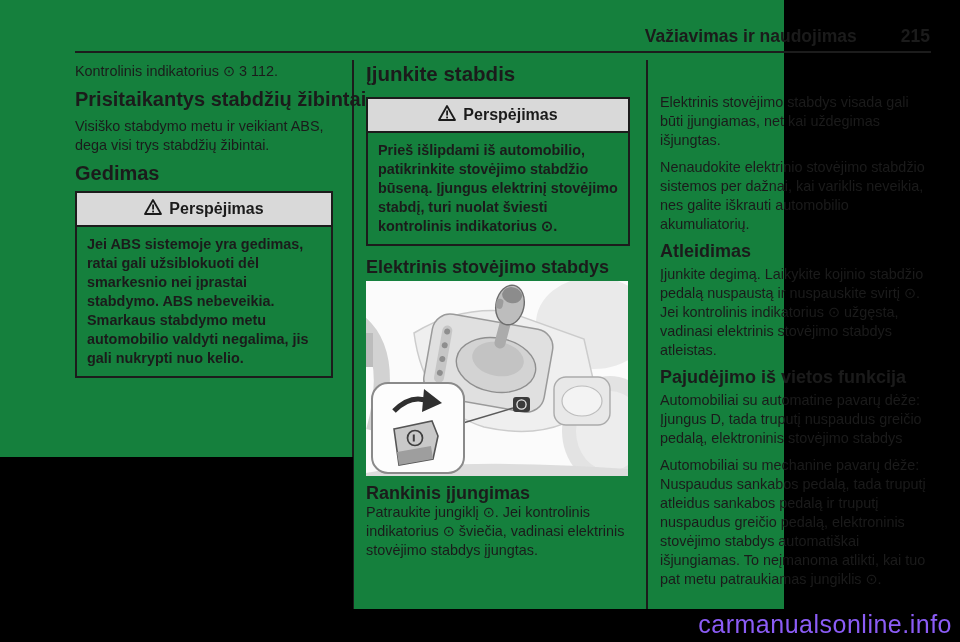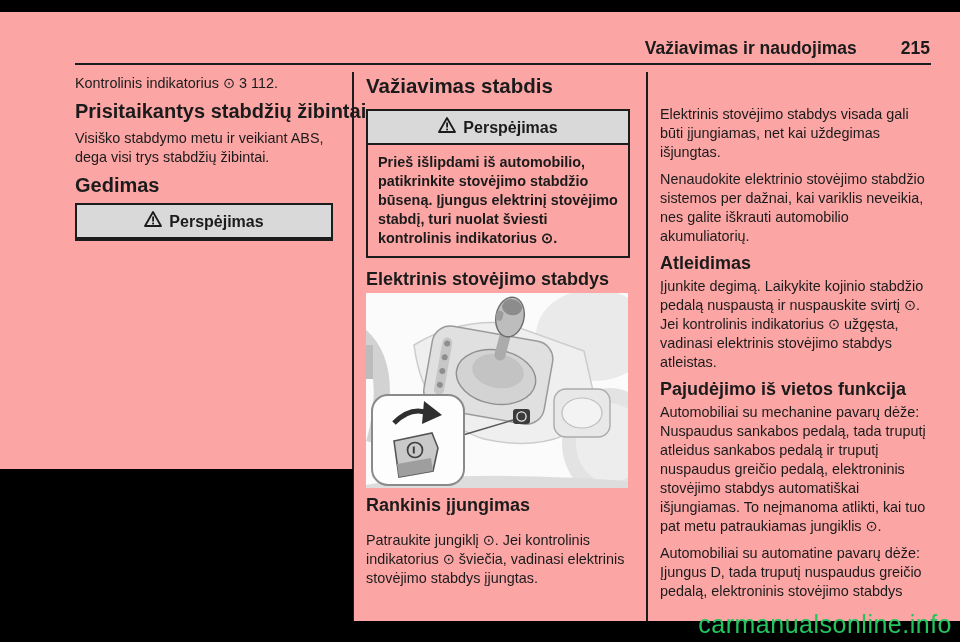--- a/index.html
+++ b/index.html
@@ -1,48 +1,48 @@
 <!DOCTYPE html>
 <html><head>
 <meta charset="utf-8">
 <style>
   html,body{margin:0;padding:0;}
   body{
     width:960px;height:642px;background:#000;position:relative;overflow:hidden;
     font-family:"Liberation Sans",sans-serif;color:#1b1b1b;
   }
-  .paper{position:absolute;left:0;top:12px;width:960px;height:609px;background:#fca5a5;}
+  .paper{position:absolute;left:0;top:0;width:784px;height:609px;background:#15803d;}
   
   .hdr{position:absolute;top:26px;left:75px;width:855px;display:flex;justify-content:flex-end;align-items:baseline;gap:44px;font-weight:bold;font-size:17.5px;}
   .hdr-rule{position:absolute;top:51px;left:75px;width:856px;height:2px;background:#1c1c1c;}
   
   .col{position:absolute;top:62px;font-size:14.4px;line-height:19px;}
   .col1{left:75px;width:258px;}
   .col2{left:366px;width:264px;}
   .col3{left:660px;width:272px;margin-top:31px;}
   .divider{position:absolute;top:60px;width:2px;height:549px;background:#1c1c1c;}
   .div1{left:352px;}
   .div2{left:646px;}
   .col p{margin:0 0 8px 0;}
   h1{font-size:20.5px;line-height:23px;margin:0 0 12px 0;font-weight:bold;}
   h2{font-size:20px;line-height:20px;margin:4px 0 8px 0;font-weight:bold;white-space:nowrap;}
   h3{font-size:18px;line-height:19px;margin:6px 0 4px 0;font-weight:bold;}
   
   .warnbox{border:2px solid #1c1c1c;margin:2px 0 12px 0;}
-  .warnhead{background:#d9d9d9;border-bottom:2px solid #1c1c1c;display:flex;align-items:center;justify-content:center;gap:7px;font-weight:bold;font-size:16px;padding:6px 0;}
+  .warnhead{background:#d9d9d9;border-bottom:2px solid #1c1c1c;display:flex;align-items:flex-start;justify-content:center;gap:7px;font-weight:bold;font-size:16px;padding:6px 0;}
   .warnbody{padding:8px 10px;}
   .warnbody p{margin:0;font-weight:bold;}
   .tri{display:inline-block;vertical-align:-2px;}
   
   .figure{width:262px;height:195px;margin:4px 0 8px 0;background:#fff;}
   .figure svg{display:block;}
   
   .void{position:absolute;left:0;top:457px;width:353px;height:152px;background:#000;}
   
-  .watermark{position:absolute;right:8px;bottom:3px;font-size:25px;letter-spacing:0.5px;color:#22c55e;font-weight:normal;}
+  .watermark{position:absolute;right:8px;bottom:3px;font-size:25px;letter-spacing:0.5px;color:#8b5cf6;font-weight:normal;}
 </style>
 </head>
 <body>
 
 <div class="paper">
 
   <div class="hdr">
     <span>Važiavimas ir naudojimas</span>
     <span>215</span>
   </div>
@@ -61,26 +61,29 @@
       <div class="warnhead">
         <span class="tri">
           <svg width="18" height="16" viewBox="0 0 18 16">
               <path d="M9 1 L17 15 L1 15 Z" fill="none" stroke="#1b1b1b" stroke-width="1.8" stroke-linejoin="round"></path>
               <rect x="8.2" y="5.5" width="1.8" height="5" fill="#1b1b1b"></rect>
               <rect x="8.2" y="11.6" width="1.8" height="1.8" fill="#1b1b1b"></rect>
             </svg>
         </span>
         <span>Perspėjimas</span>
       </div>
+      <div class="warnbody">
+        <p>Jei ABS sistemoje yra gedimas, ratai gali užsiblokuoti dėl smarkesnio nei įprastai stabdymo. ABS nebeveikia. Smarkaus stabdymo metu automobilio valdyti negalima, jis gali nukrypti nuo kelio.</p>
+      </div>
     </div>
 
   </div>
 
   <div class="col col2">
-    <h1>Važiavimas stabdis</h1>
+    <h1>Įjunkite stabdis</h1>
 
     <div class="warnbox">
       <div class="warnhead">
         <span class="tri">
           <svg width="18" height="16" viewBox="0 0 18 16">
               <path d="M9 1 L17 15 L1 15 Z" fill="none" stroke="#1b1b1b" stroke-width="1.8" stroke-linejoin="round"></path>
               <rect x="8.2" y="5.5" width="1.8" height="5" fill="#1b1b1b"></rect>
               <rect x="8.2" y="11.6" width="1.8" height="1.8" fill="#1b1b1b"></rect>
             </svg>
         </span>
@@ -142,30 +145,30 @@
           <path d="M28 148 L66 140 L72 155 L67 178 L33 184 Z" fill="#c9c9c9" stroke="#555555" stroke-width="1.6"></path>
           <path d="M33 184 L67 178 L65 165 L31 171 Z" fill="#9e9e9e"></path>
           <circle cx="49" cy="157" r="7.5" fill="none" stroke="#3f3f3f" stroke-width="1.7"></circle>
           <rect x="46.8" y="153.5" width="2" height="7" fill="#3f3f3f"></rect>
           <path d="M28 130 Q46 112 64 121" fill="none" stroke="#2f2f2f" stroke-width="5"></path>
           <path d="M58 108 L76 122 L56 131 Z" fill="#2f2f2f"></path>
         </g>
       </svg>
     </div>
 
-    <h3 style="margin-bottom:16px;">Rankinis įjungimas</h3>
+    <h3 style="margin-bottom:0;">Rankinis įjungimas</h3>
     <p>Patraukite jungiklį ⊙. Jei kontrolinis indikatorius ⊙ šviečia, vadinasi elektrinis stovėjimo stabdys įjungtas.</p>
   </div>
 
   <div class="col col3">
     <p>Elektrinis stovėjimo stabdys visada gali būti įjungiamas, net kai uždegimas išjungtas.</p>
     <p>Nenaudokite elektrinio stovėjimo stabdžio sistemos per dažnai, kai variklis neveikia, nes galite iškrauti automobilio akumuliatorių.</p>
     <h3>Atleidimas</h3>
     <p>Įjunkite degimą. Laikykite kojinio stabdžio pedalą nuspaustą ir nuspauskite svirtį ⊙. Jei kontrolinis indikatorius ⊙ užgęsta, vadinasi elektrinis stovėjimo stabdys atleistas.</p>
     <h3>Pajudėjimo iš vietos funkcija</h3>
+    <p>Automobiliai su automatine pavarų dėže: Įjungus D, tada truputį nuspaudus greičio pedalą, elektroninis stovėjimo stabdys</p>
     <p>Automobiliai su mechanine pavarų dėže: Nuspaudus sankabos pedalą, tada truputį atleidus sankabos pedalą ir truputį nuspaudus greičio pedalą, elektroninis stovėjimo stabdys automatiškai išjungiamas. To neįmanoma atlikti, kai tuo pat metu patraukiamas jungiklis ⊙.</p>
-    <p>Automobiliai su automatine pavarų dėže: Įjungus D, tada truputį nuspaudus greičio pedalą, elektroninis stovėjimo stabdys</p>
   </div>
 
   <div class="void"></div>
 </div>
 
 <div class="watermark">carmanualsonline.info</div>
 
 </body></html>

